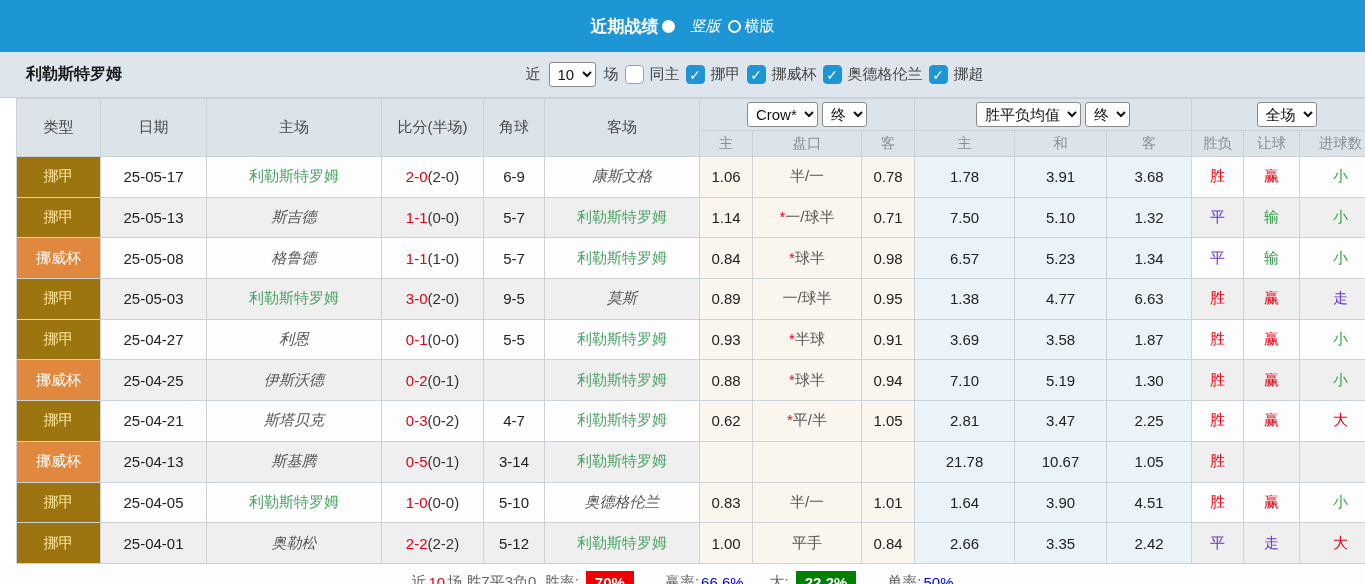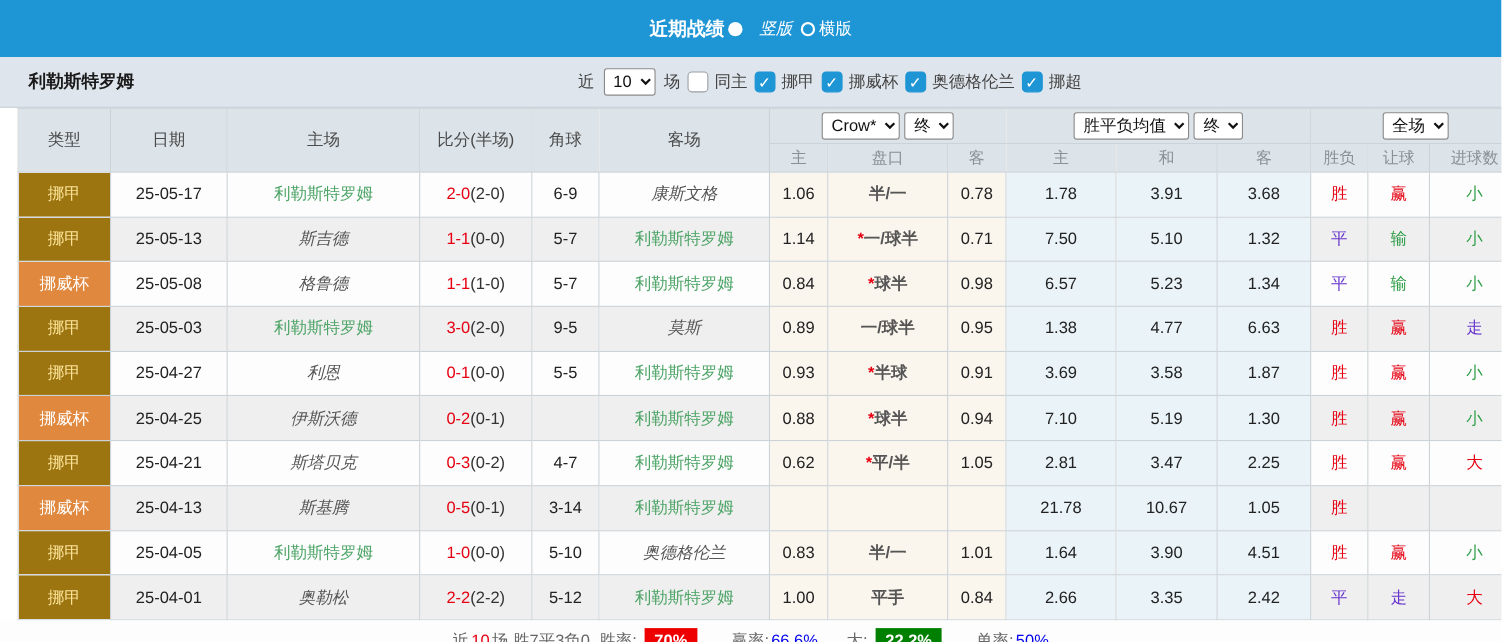--- a/index.html
+++ b/index.html
@@ -56,21 +56,21 @@
   tbody td.odds{background:#faf5ed !important;}
   tbody td.avg{background:#e9f3f8 !important;}
   td.type{color:#fff; font-size:15px;}
   td.type.t-league{background:var(--league-bg) !important; color:var(--league-text);}
   td.type.t-cup{background:var(--cup-bg) !important; color:#fff;}
   .team-green{color:var(--team-green);}
   .team-dark{color:#555;font-style:italic;}
   .score{color:var(--red);}
   .half{color:#333;}
   .star{color:var(--red);}
-  td.handicap-cell{color:#555;font-weight:bold;}
+  td.handicap-cell{color:#555;}
   .c-red{color:var(--red);}
   .c-green{color:var(--green);}
   .c-purple{color:var(--purple);}
   
   .summary{
     height:37px; display:flex; align-items:center; justify-content:center; gap:2px;
     background:#fdfdfd; color:#666; font-size:15px;
   }
   .badge{color:#fff; font-weight:bold; padding:3px 9px; margin:0 5px;text-decoration:underline;}
   .badge-red{background:var(--win-badge-bg);}

